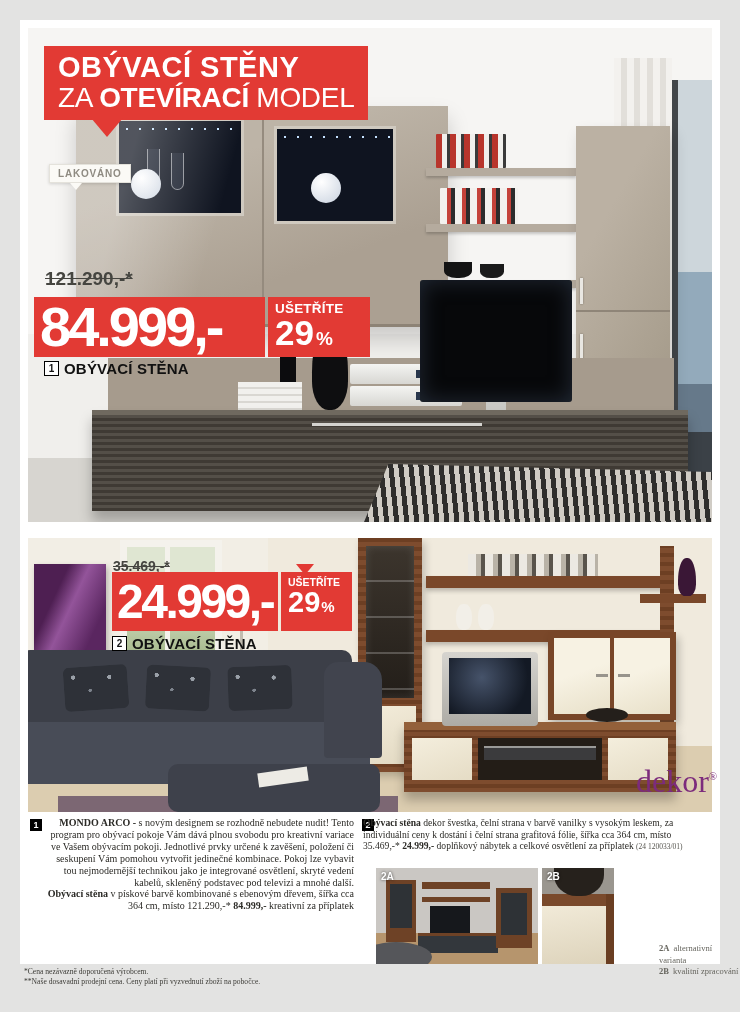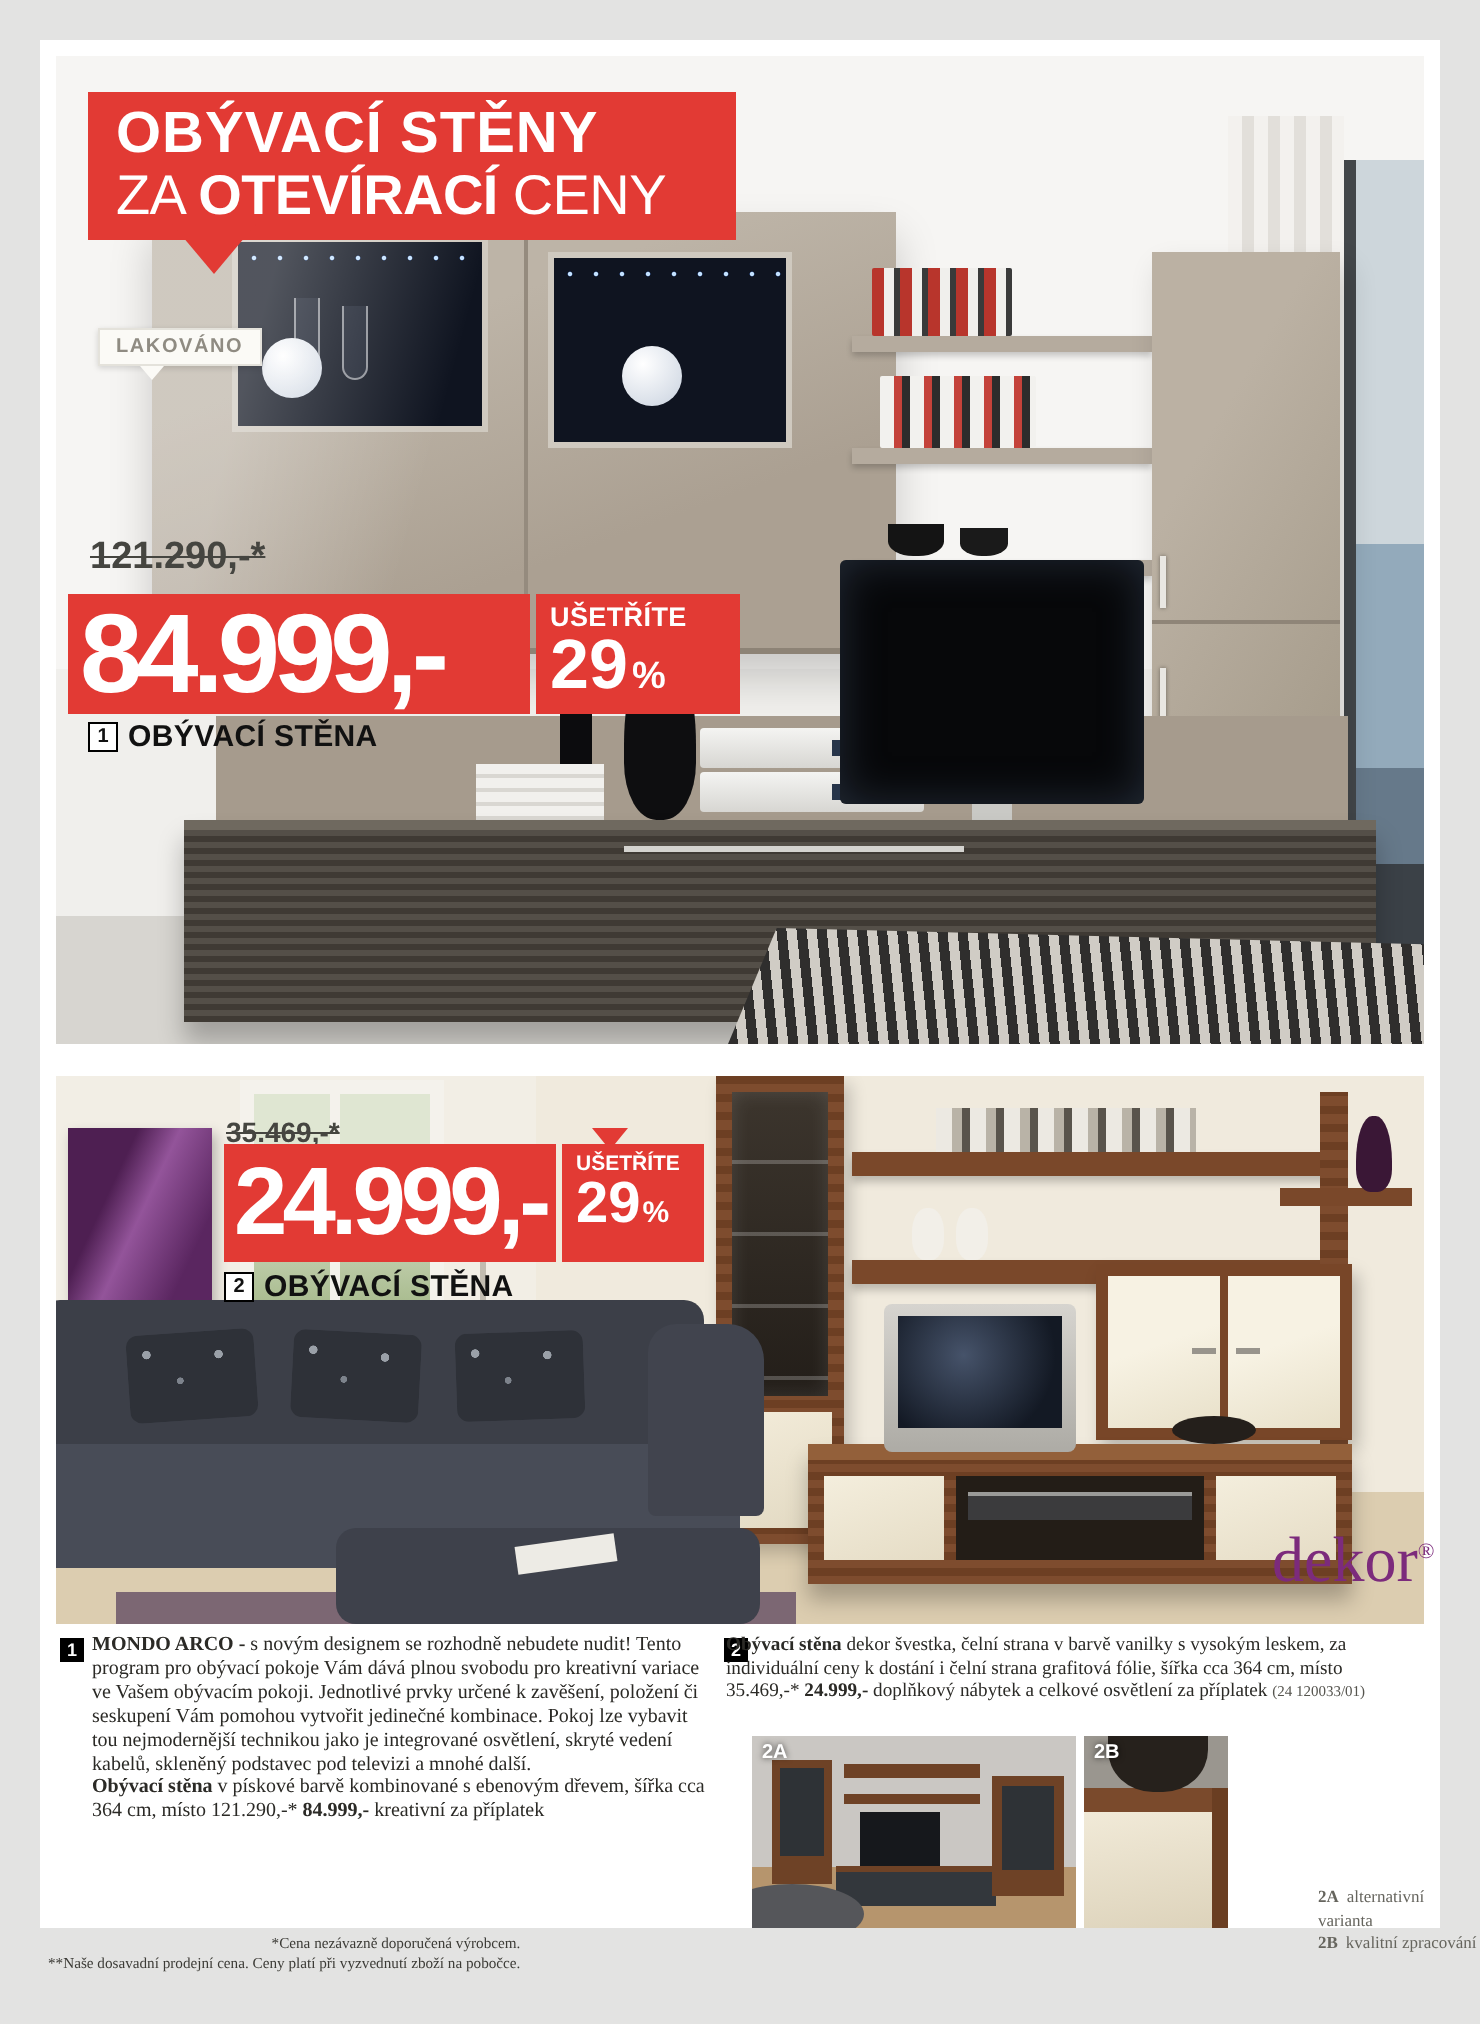--- a/index.html
+++ b/index.html
@@ -146,21 +146,21 @@
   .vito sup{font-size:11px;}
 
   
   .numbox-f{width:12px;height:12px;background:#000;color:#fff;font-size:9px;font-weight:700;
     text-align:center;line-height:12px;}
   .nb1{left:30px;top:819px;}
   .nb2{left:362px;top:819px;}
   .desc{font-family:"Liberation Serif",serif;color:#2b2a26;}
   .desc b{font-weight:700;}
   .desc .code{font-size:7.5px;color:#55544e;}
-  .d1{left:46px;top:817px;width:308px;font-size:10px;line-height:11.9px;}
+  .d1{left:46px;top:817px;width:308px;font-size:10px;line-height:11.9px;text-align:right;}
   .d1 .code{display:block;margin-top:1px;}
   .d2{left:363px;top:817px;width:336px;font-size:9.6px;line-height:11.6px;}
 
   
   .mini{overflow:hidden;}
   .mini .tag{left:5px;top:3px;font-size:10px;font-weight:700;color:#fff;text-shadow:0 0 3px rgba(0,0,0,.7);z-index:5;}
   .img2a{left:376px;top:868px;width:162px;height:96px;background:linear-gradient(180deg,#cac7c3 0 68%,#b6956d 68%);}
   .a-vitl{left:10px;top:12px;width:30px;height:62px;background:#6e4226;}
   .a-vitl-g{left:4px;top:4px;width:22px;height:44px;background:#2e3236;}
   .a-shelf1{left:46px;top:14px;width:68px;height:7px;background:#6e4226;}
@@ -172,21 +172,21 @@
   .a-pouf{left:-16px;top:74px;width:72px;height:30px;background:#55565a;border-radius:50%;}
   .img2b{left:542px;top:868px;width:72px;height:96px;background:linear-gradient(180deg,#9a968f 0 27%,#8a837a 27%);}
   .b-rim{left:0;top:26px;width:72px;height:12px;background:#7a4a2c;}
   .b-front{left:0;top:38px;width:64px;height:58px;background:linear-gradient(170deg,#f1ead8,#ddd3bb);}
   .b-corner{left:64px;top:26px;width:8px;height:70px;background:#6a3e22;}
   .b-bowl{left:12px;top:0;width:50px;height:28px;background:#26211c;border-radius:0 0 45% 45%/0 0 75% 75%;}
   .b-paper{left:38px;top:0;width:18px;height:10px;background:#eceae4;transform:rotate(14deg);}
 
   .captions{left:627px;top:943px;font-family:"Liberation Serif",serif;font-size:8.5px;line-height:11.5px;color:#66655e;margin-left:32px;}
   .captions b{font-weight:700;margin-right:4px;}
-  .footnotes{left:24px;top:967px;font-family:"Liberation Serif",serif;font-size:7.6px;line-height:9.8px;color:#3c3b36;text-align:right;}
+  .footnotes{left:24px;top:967px;font-family:"Liberation Serif",serif;font-size:7.6px;line-height:9.8px;color:#3c3b36;}
 
   :root{--red:#e23a34;--purple:#7c2b7c;}
 </style>
 </head>
 <body>
 
 <div class="page">
   <div class="abs sheet"></div>
 
   <div class="abs photo1">
@@ -232,21 +232,21 @@
     <div class="abs p1-tv-neck"></div>
     <div class="abs p1-tv-base"></div>
     <div class="abs p1-low">
       <div class="abs p1-low-handle"></div>
     </div>
     <div class="abs p1-rug"></div>
   </div>
 
   <div class="abs banner">
     <div class="banner-l1">OBÝVACÍ STĚNY</div>
-    <div class="banner-l2"><span>ZA </span><b>OTEVÍRACÍ</b><span> CENY</span></div>
+    <div class="banner-l2"><span>ZA </span><b>OTEVÍRACÍ</b><span> MODEL</span></div>
   </div>
   <div class="abs banner-arrow"></div>
 
   <div class="abs lakovano">LAKOVÁNO</div>
   <div class="abs lak-arrow"></div>
 
   <div class="abs old-price op1">121.290,-*</div>
   <div class="abs price-box pb1">
     <span class="pv">84.999,-</span>
   </div>

